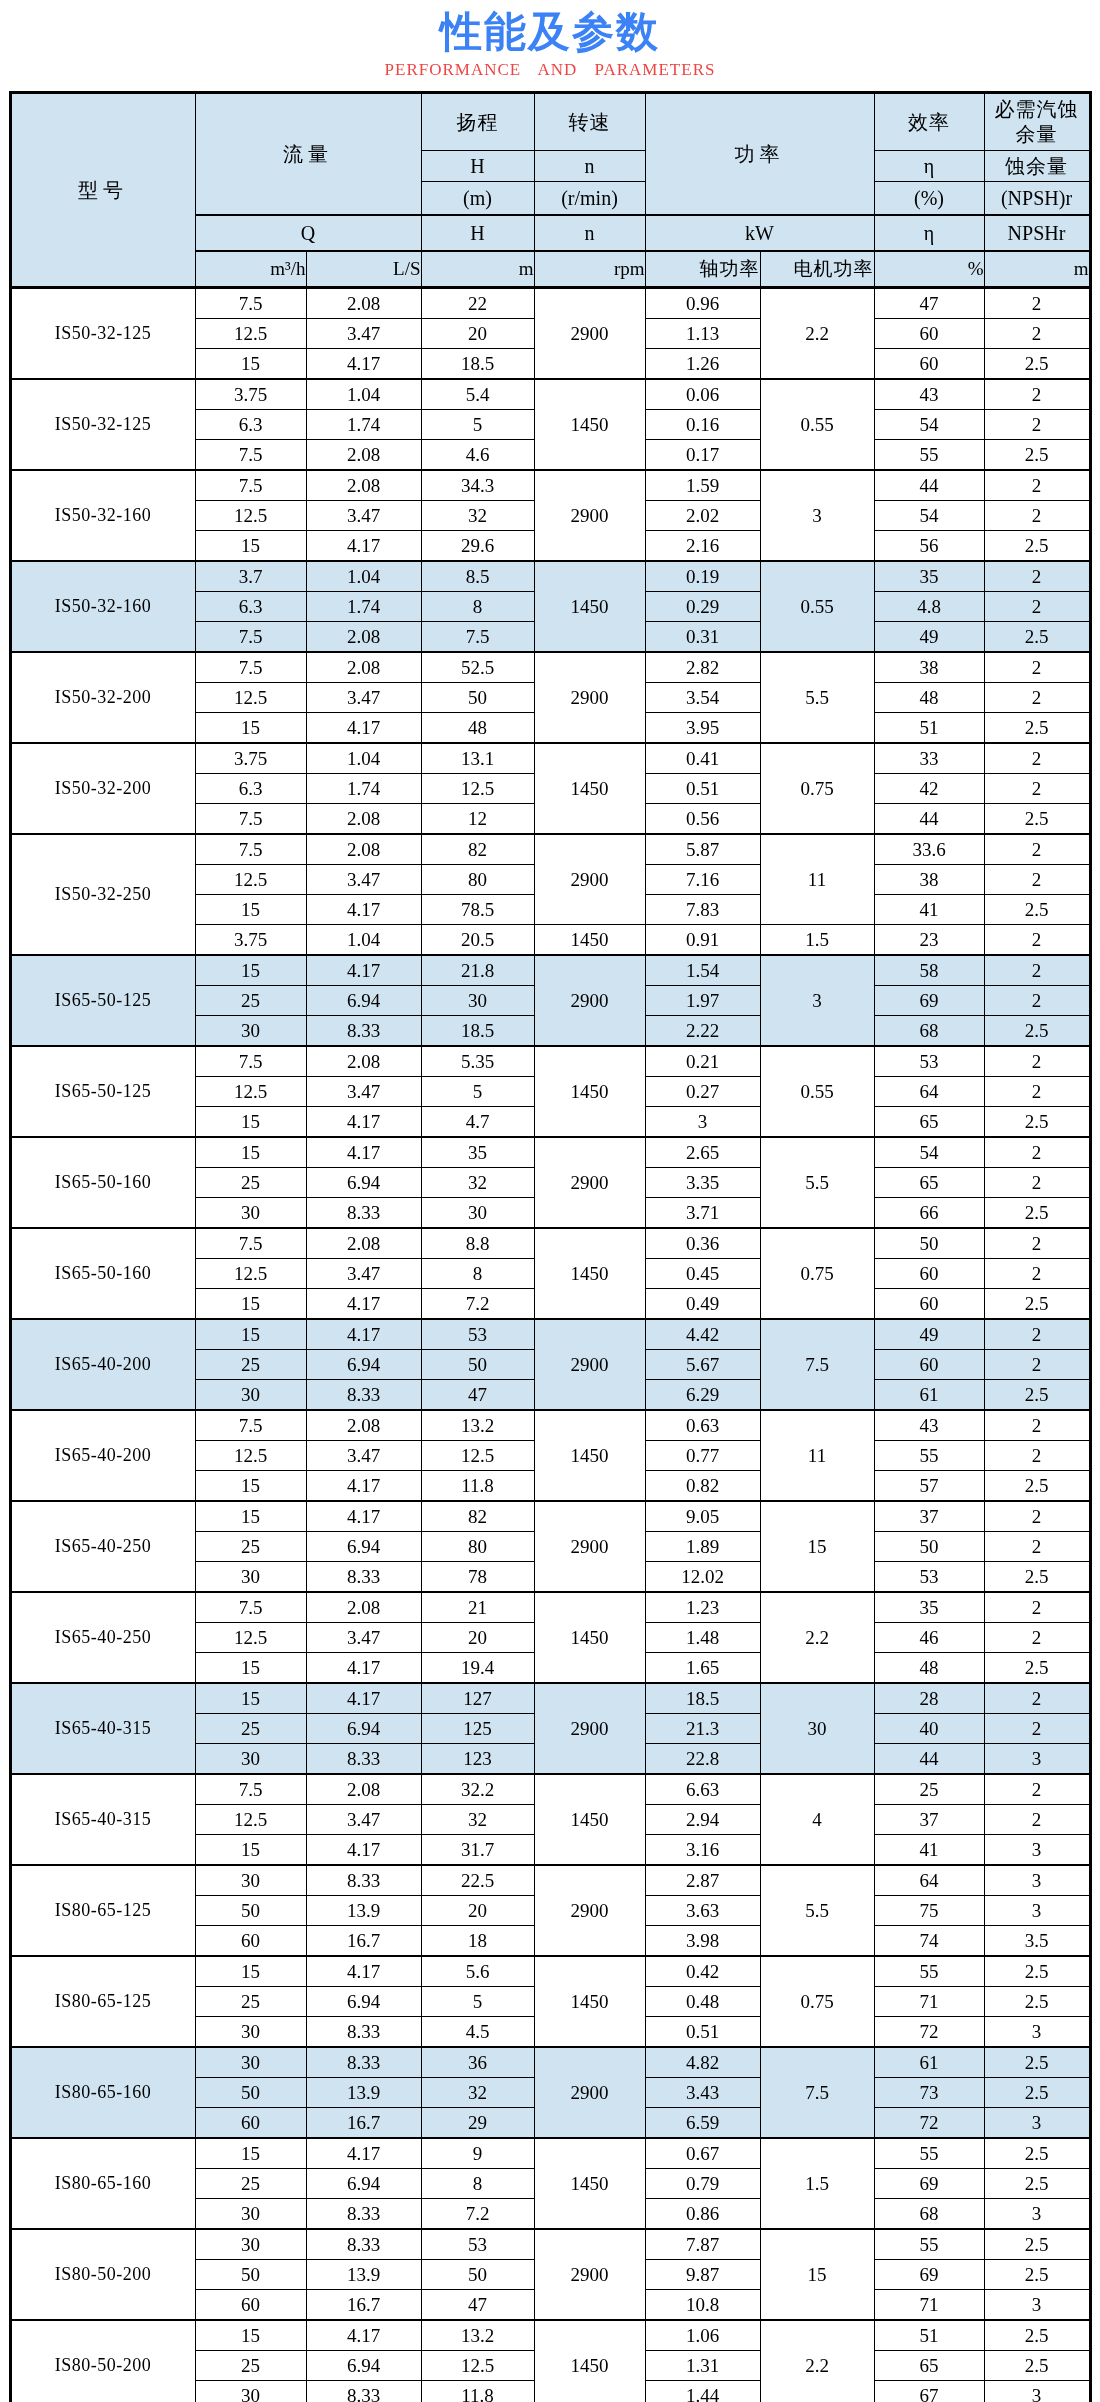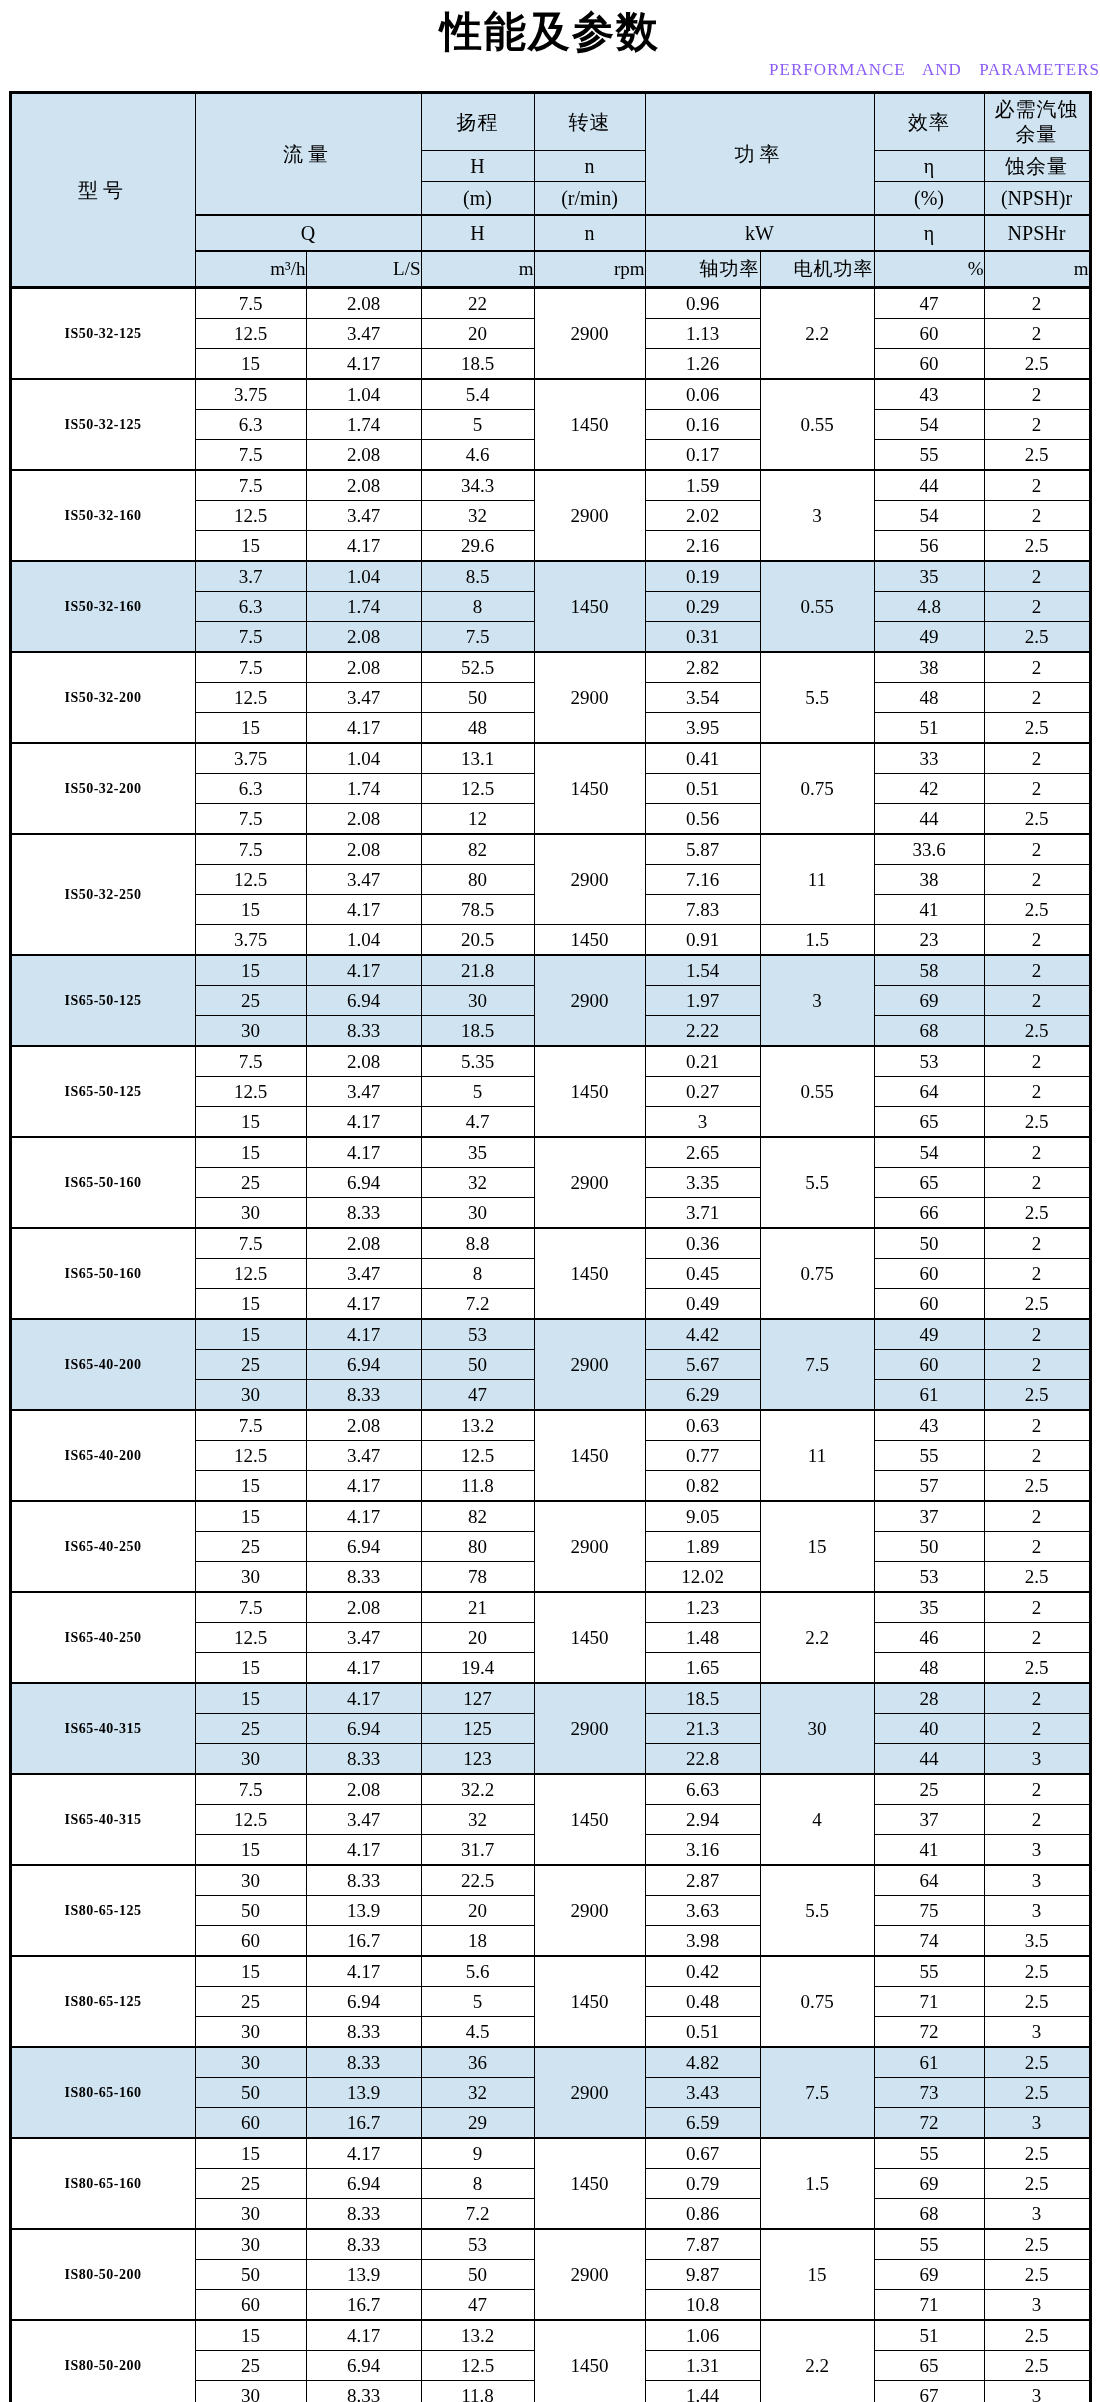--- a/index.html
+++ b/index.html
@@ -4,31 +4,31 @@
 <style>
   html,body{margin:0;padding:0;background:#ffffff;}
   body{
     width:1100px;height:2402px;
     font-family:"Liberation Serif","DejaVu Serif",serif;
     color:#000;
     -webkit-font-smoothing:antialiased;
   }
   .title{
     text-align:center;
-    color:#000000;
+    color:#3b82f6;
     font-family:"Liberation Sans","DejaVu Sans",sans-serif;
     font-weight:bold;
     font-size:42px;
     line-height:48px;
     margin:8px 0 0 0;
     letter-spacing:2px;
   }
   .subtitle{
-    text-align:right;
-    color:#8b5cf6;
+    text-align:center;
+    color:#ef4444;
     font-size:17px;
     line-height:22px;
     margin-top:3px;
     letter-spacing:1px;
     word-spacing:12px;
   }
   table{
     border-collapse:collapse;
     table-layout:fixed;
     width:1080px;
@@ -66,21 +66,21 @@
   th.cjk{letter-spacing:5px;}
   th.cjk2{letter-spacing:1px;margin-left:16px;}
   th.wrap{white-space:normal;line-height:25px;letter-spacing:1px;}
   tbody td{
     height:29px;
     font-size:19px;
     background:#ffffff;
   }
   tbody{border-top:2.5px solid #000;}
   tbody.hl td{background:#cfe3f1;}
-  td.model{font-size:14px;letter-spacing:0.5px;font-weight:bold;}
+  td.model{font-size:18px;letter-spacing:0.5px;}
 </style>
 </head>
 <body>
 
 <h1 class="title">性能及参数</h1>
 <div class="subtitle">PERFORMANCE AND PARAMETERS</div>
 
 <table id="params-table">
   <colgroup>
     <col class="c-model">

